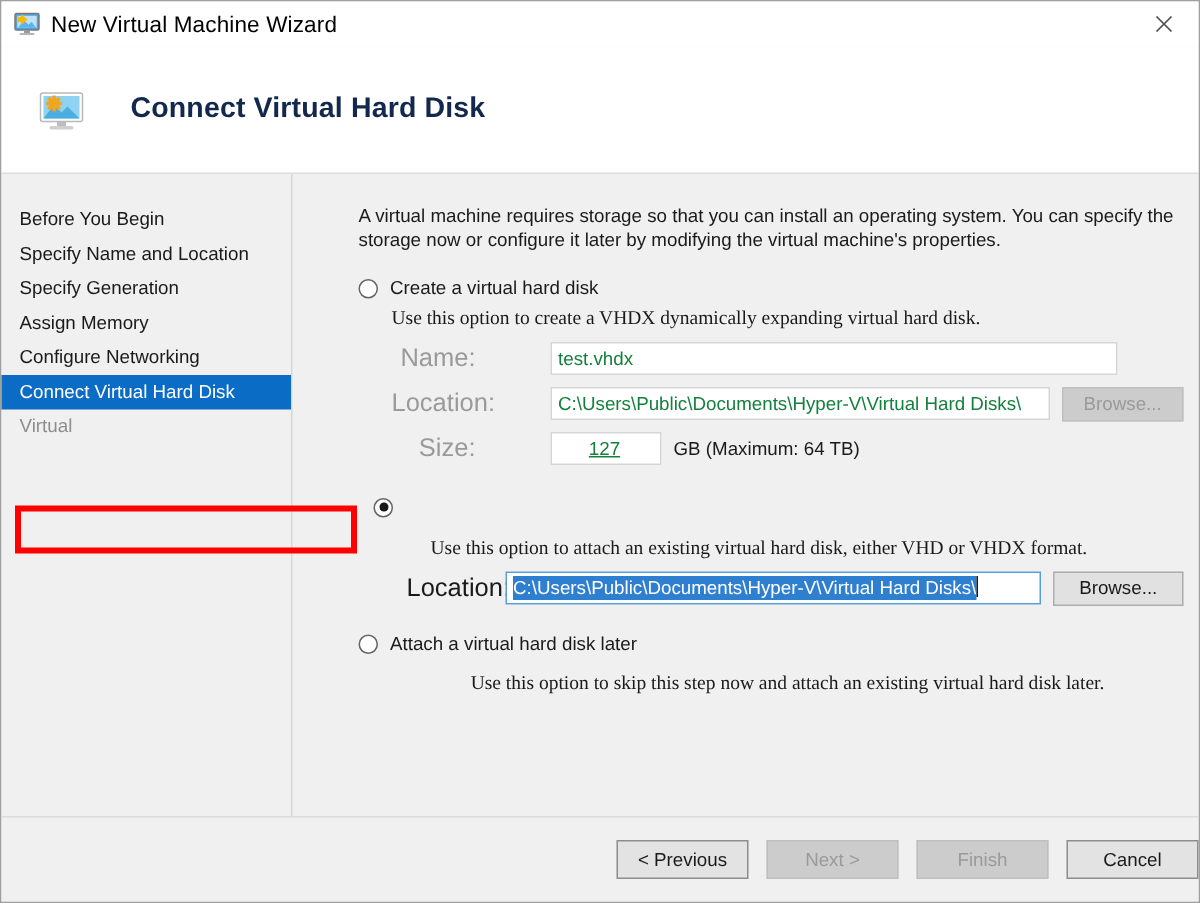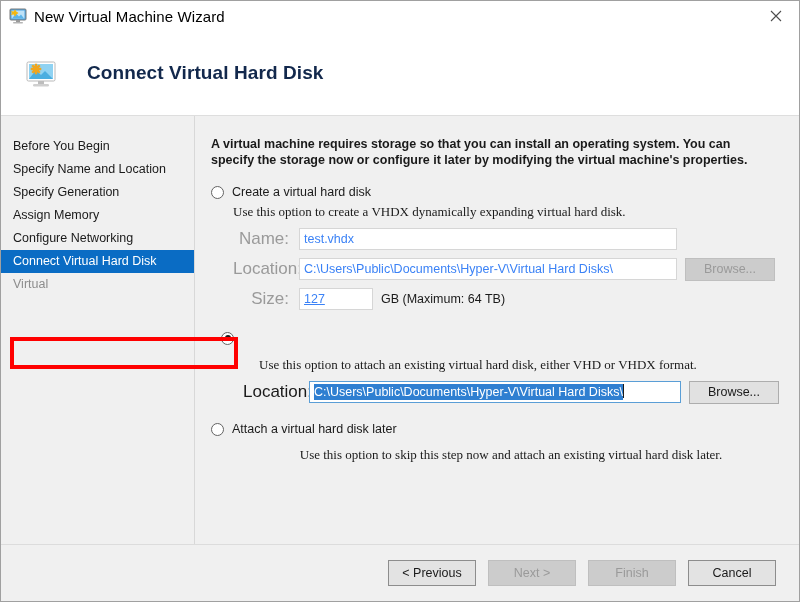--- a/index.html
+++ b/index.html
@@ -89,20 +89,21 @@
     letter-spacing: 0.1px;
   }
 
   
   .body-area {
     flex: 1 1 auto;
     display: flex;
     background: #f0f0f0;
     min-height: 0;
     position: relative;
+    gap: 28px;
   }
   .sidebar {
     width: 194px;
     flex: 0 0 auto;
     padding-top: 19px;
     box-sizing: border-box;
     border-right: 1px solid #d8d8d8;
   }
   .nav-item {
     height: 23px;
@@ -125,21 +126,20 @@
     padding: 20px 10px 0 16px;
     box-sizing: border-box;
     min-width: 0;
   }
   .intro {
     font-size: 12.5px;
     line-height: 16px;
     color: #1a1a1a;
     margin: 0 0 14px 0;
     max-width: 560px;
-    font-weight: bold;
   }
 
   
   .radio-row {
     display: flex;
     align-items: center;
     height: 20px;
     margin-bottom: 2px;
     position: relative;
   }
@@ -213,30 +213,30 @@
     box-sizing: border-box;
     border: 1px solid #cfcfcf;
     background: #ffffff;
     font-size: 12.5px;
     line-height: 20px;
     padding: 0 4px;
     color: #1a1a1a;
     white-space: nowrap;
     overflow: hidden;
   }
-  .textbox.disabled { color: #3b82f6; border-color: #d6d6d6; }
+  .textbox.disabled { color: #15803d; border-color: #d6d6d6; margin-left: 40px; }
   .textbox.focused {
     border: 1px solid #5a9ed6;
     position: relative;
   }
   .tb-name { width: 378px; }
   .tb-location-disabled { width: 378px; }
   .tb-size {
     width: 74px;
-    text-align: left;
+    text-align: center;
     padding-right: 6px;
     text-decoration: underline;
   }
   .size-suffix {
     margin-left: 8px;
     font-size: 12.5px;
     color: #1a1a1a;
     white-space: nowrap;
   }
 
@@ -281,21 +281,21 @@
 
   
   .footer {
     flex: 0 0 auto;
     height: 57px;
     border-top: 1px solid #dcdcdc;
     background: #f0f0f0;
     display: flex;
     align-items: center;
     justify-content: flex-end;
-    padding-right: 23px;
+    padding-right: 0;
     box-sizing: border-box;
   }
   .footer .btn {
     width: 88px;
     height: 26px;
     margin-left: 12px;
   }
   .footer .btn.default {
     background: #e3e3e3;
     border: 1px solid #8d8d8d;

